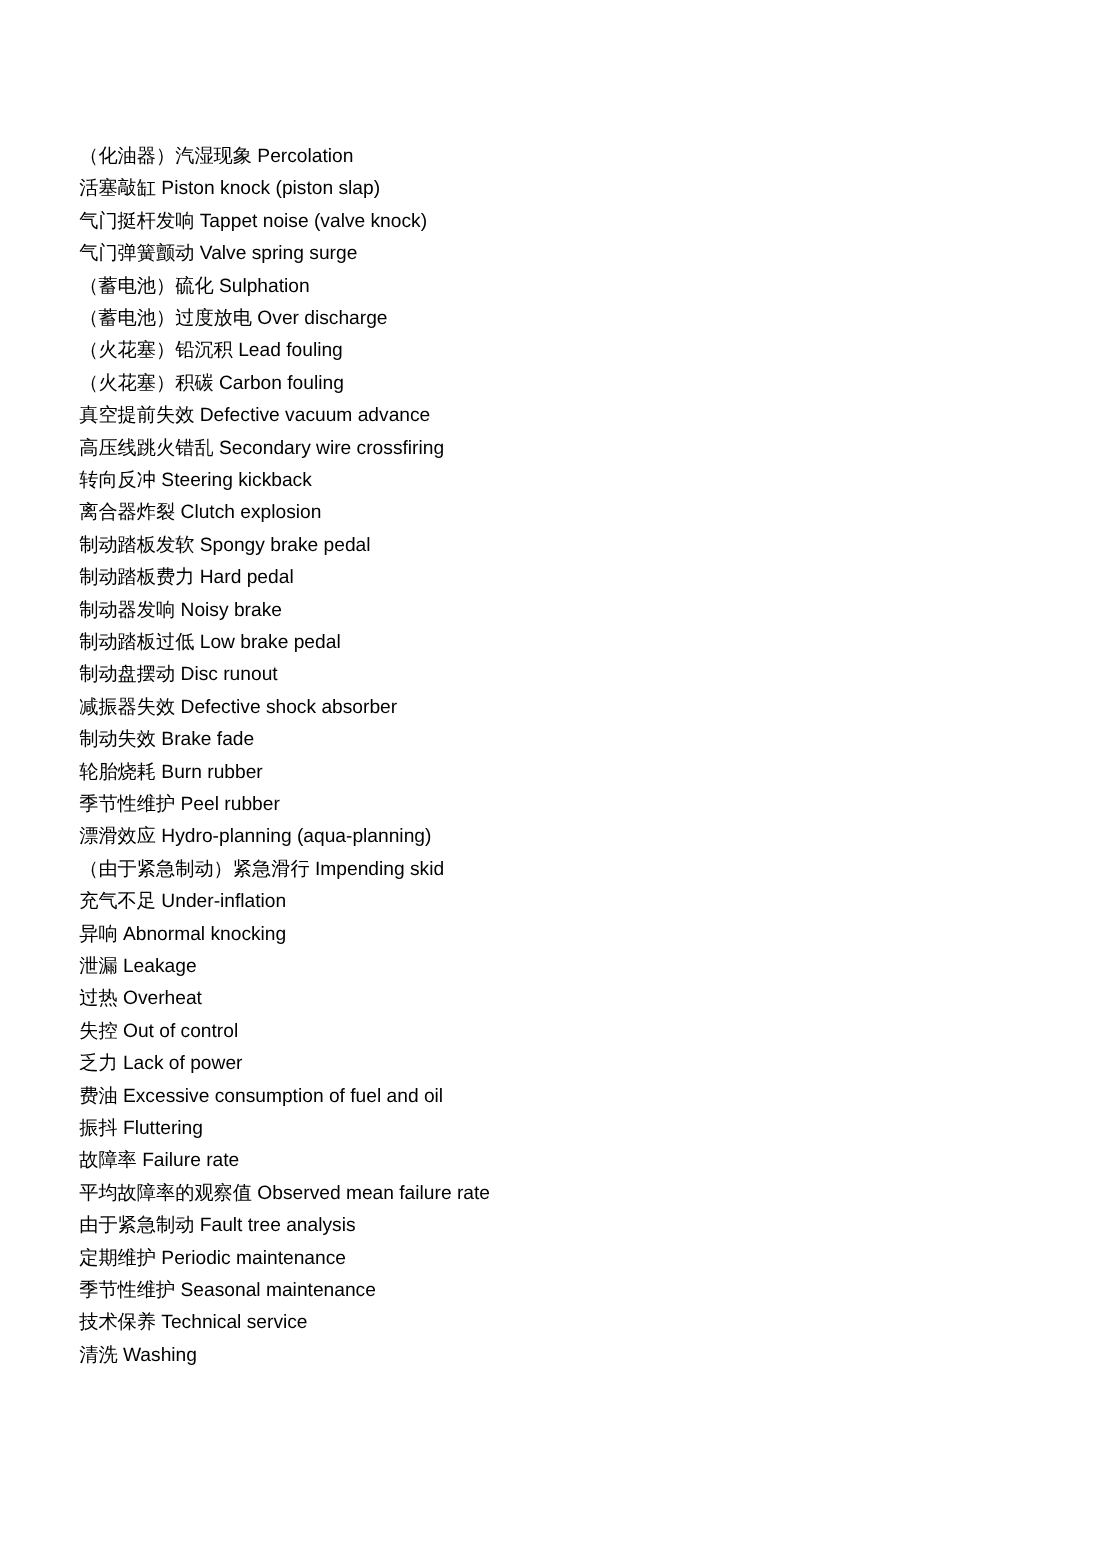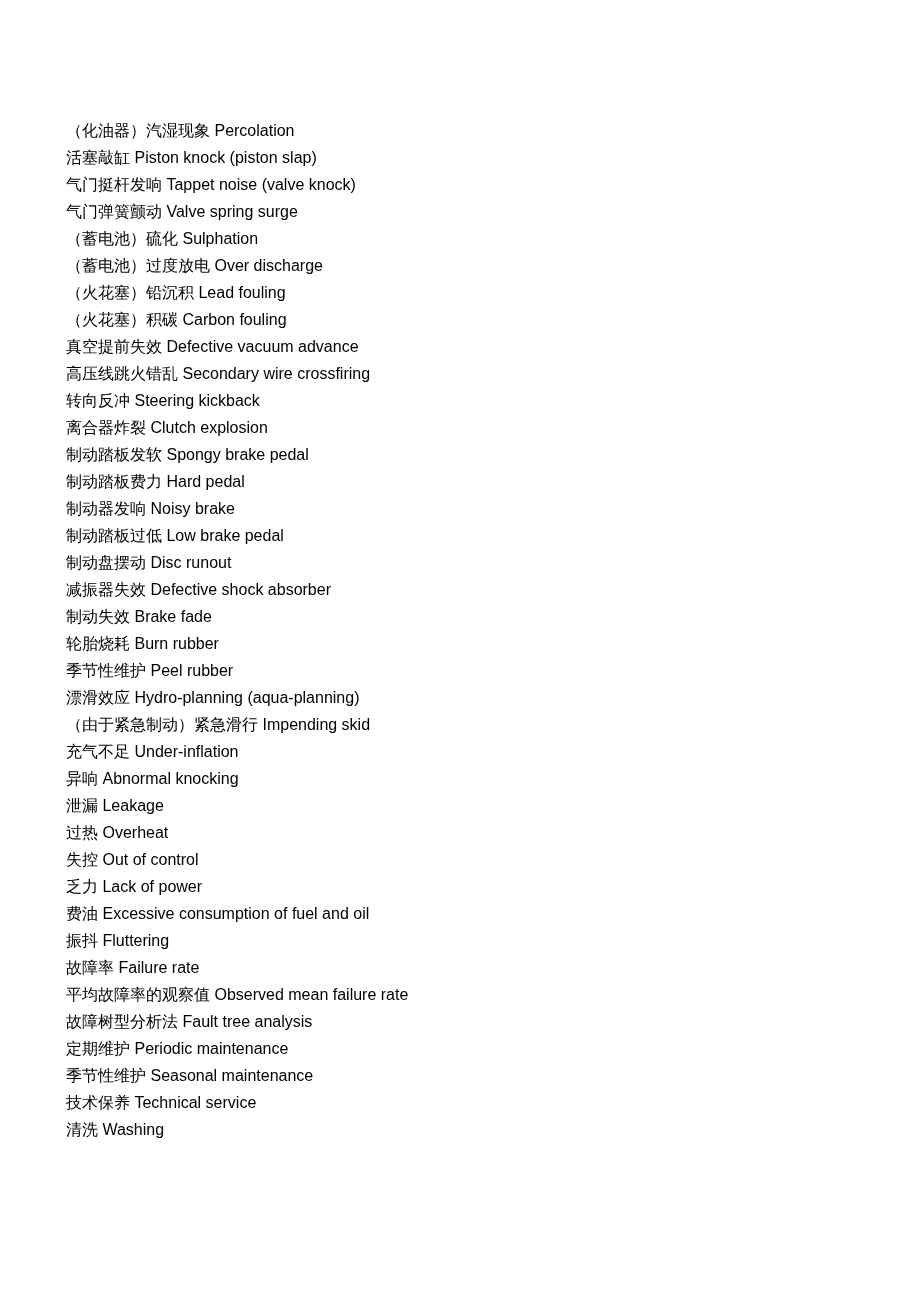--- a/index.html
+++ b/index.html
@@ -55,18 +55,18 @@
     <div class="line"><span>充气不足</span> <span class="en">Under-inflation</span></div>
     <div class="line"><span>异响</span> <span class="en">Abnormal knocking</span></div>
     <div class="line"><span>泄漏</span> <span class="en">Leakage</span></div>
     <div class="line"><span>过热</span> <span class="en">Overheat</span></div>
     <div class="line"><span>失控</span> <span class="en">Out of control</span></div>
     <div class="line"><span>乏力</span> <span class="en">Lack of power</span></div>
     <div class="line"><span>费油</span> <span class="en">Excessive consumption of fuel and oil</span></div>
     <div class="line"><span>振抖</span> <span class="en">Fluttering</span></div>
     <div class="line"><span>故障率</span> <span class="en">Failure rate</span></div>
     <div class="line"><span>平均故障率的观察值</span> <span class="en">Observed mean failure rate</span></div>
-    <div class="line"><span>故障树型分析法</span> <span class="en">Fault tree analysis</span></div>
+    <div class="line"><span>由于紧急制动</span> <span class="en">Fault tree analysis</span></div>
     <div class="line"><span>定期维护</span> <span class="en">Periodic maintenance</span></div>
     <div class="line"><span>季节性维护</span> <span class="en">Seasonal maintenance</span></div>
     <div class="line"><span>技术保养</span> <span class="en">Technical service</span></div>
     <div class="line"><span>清洗</span> <span class="en">Washing</span></div>
   </div>
 
 </body></html>

